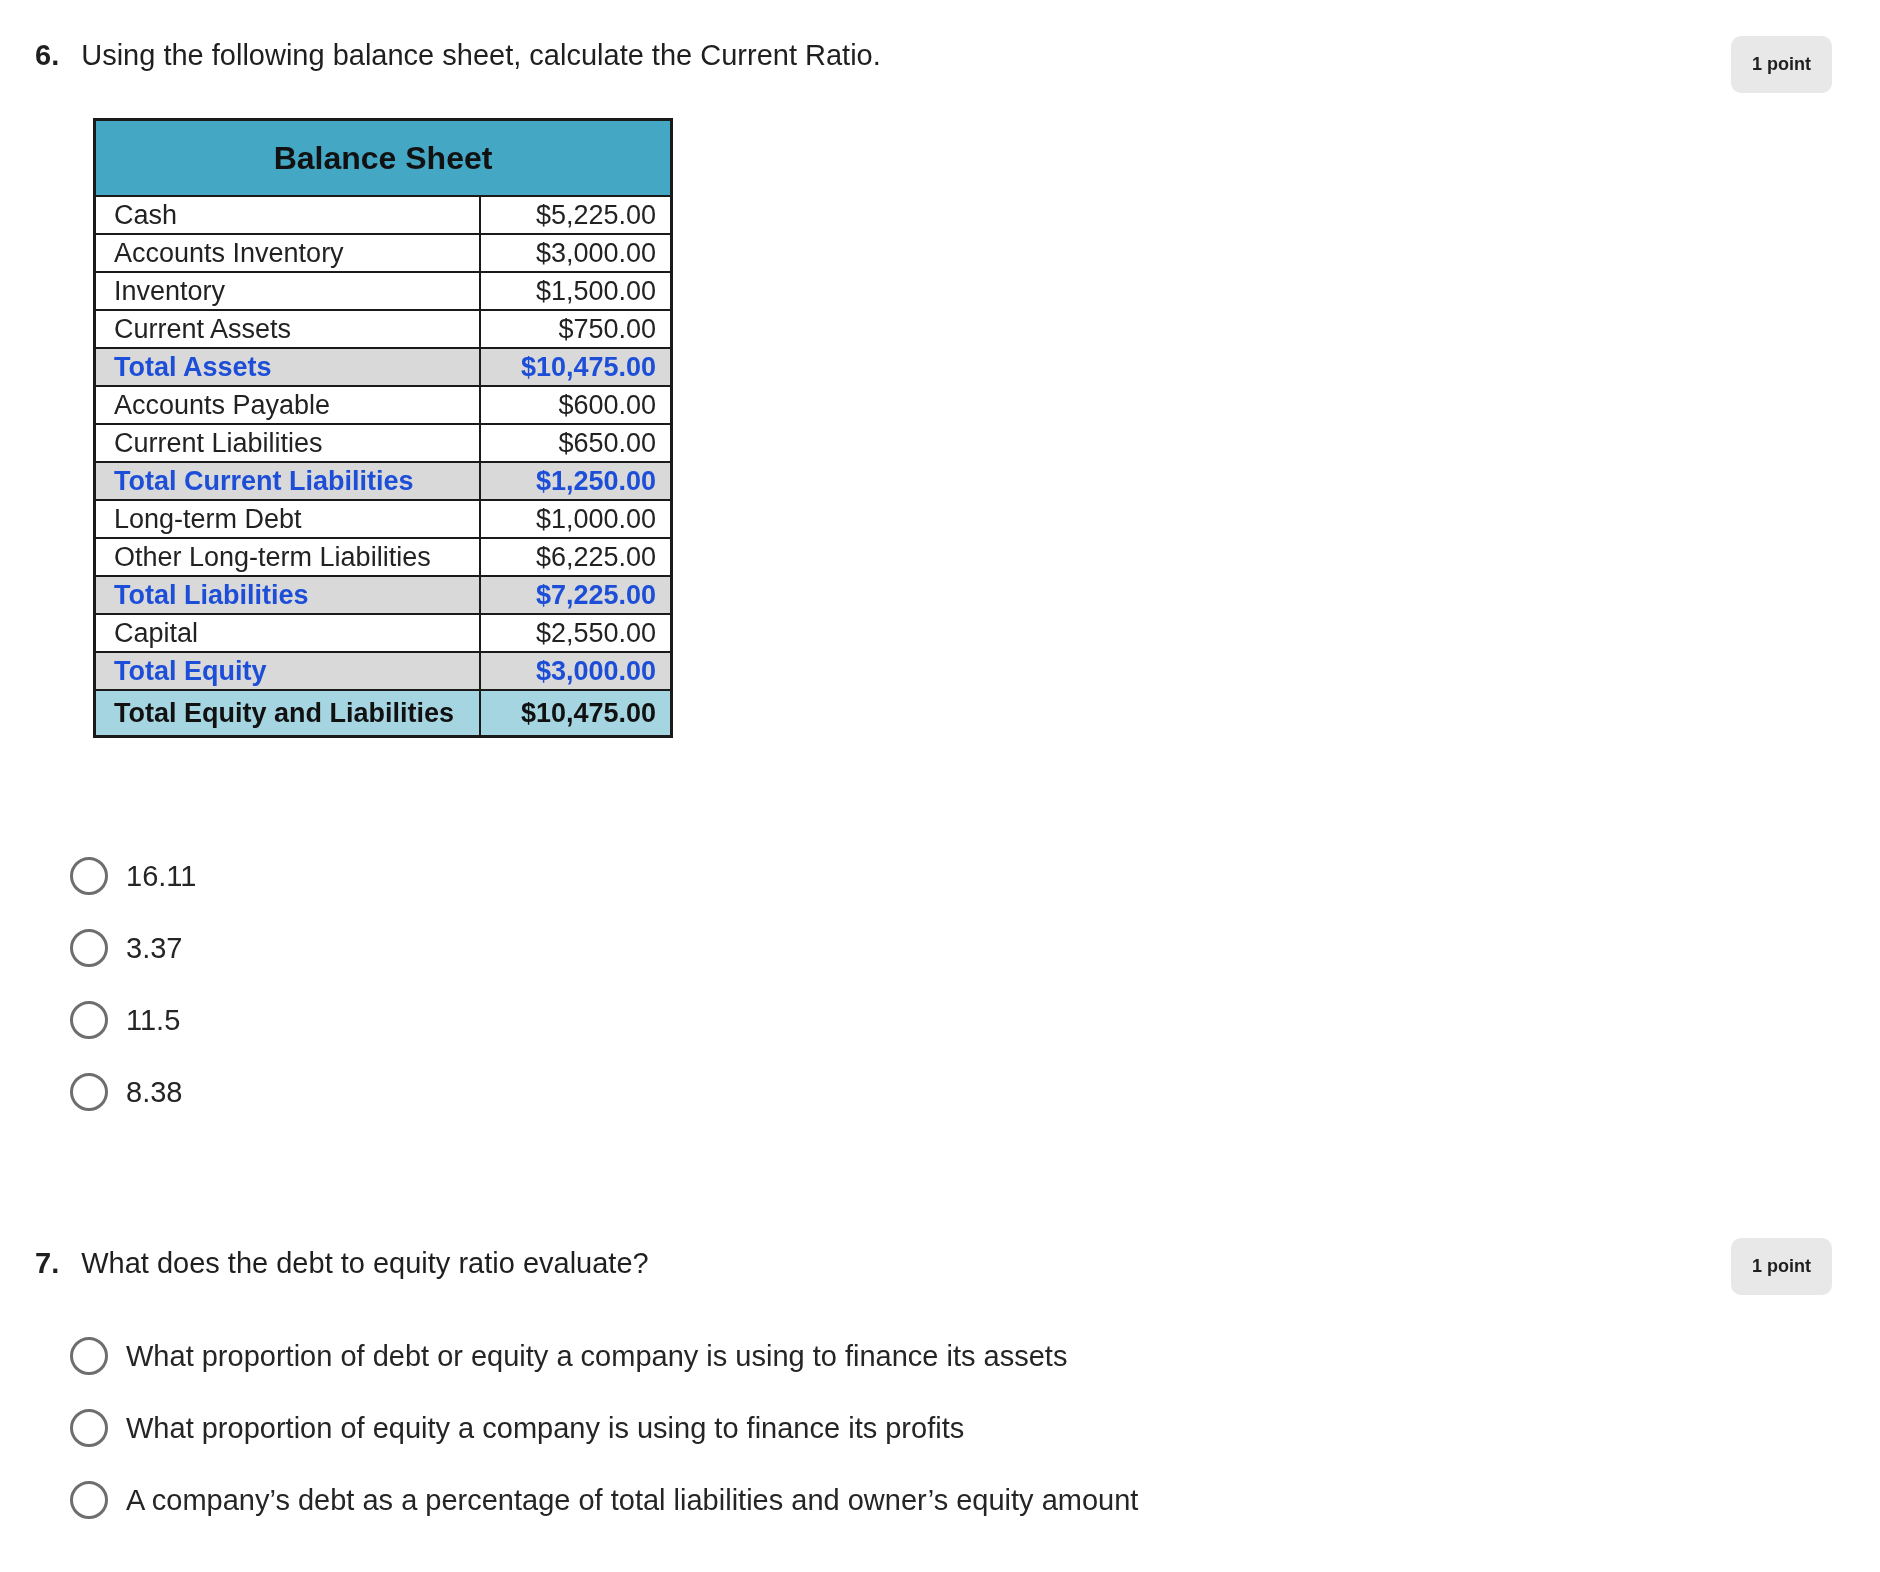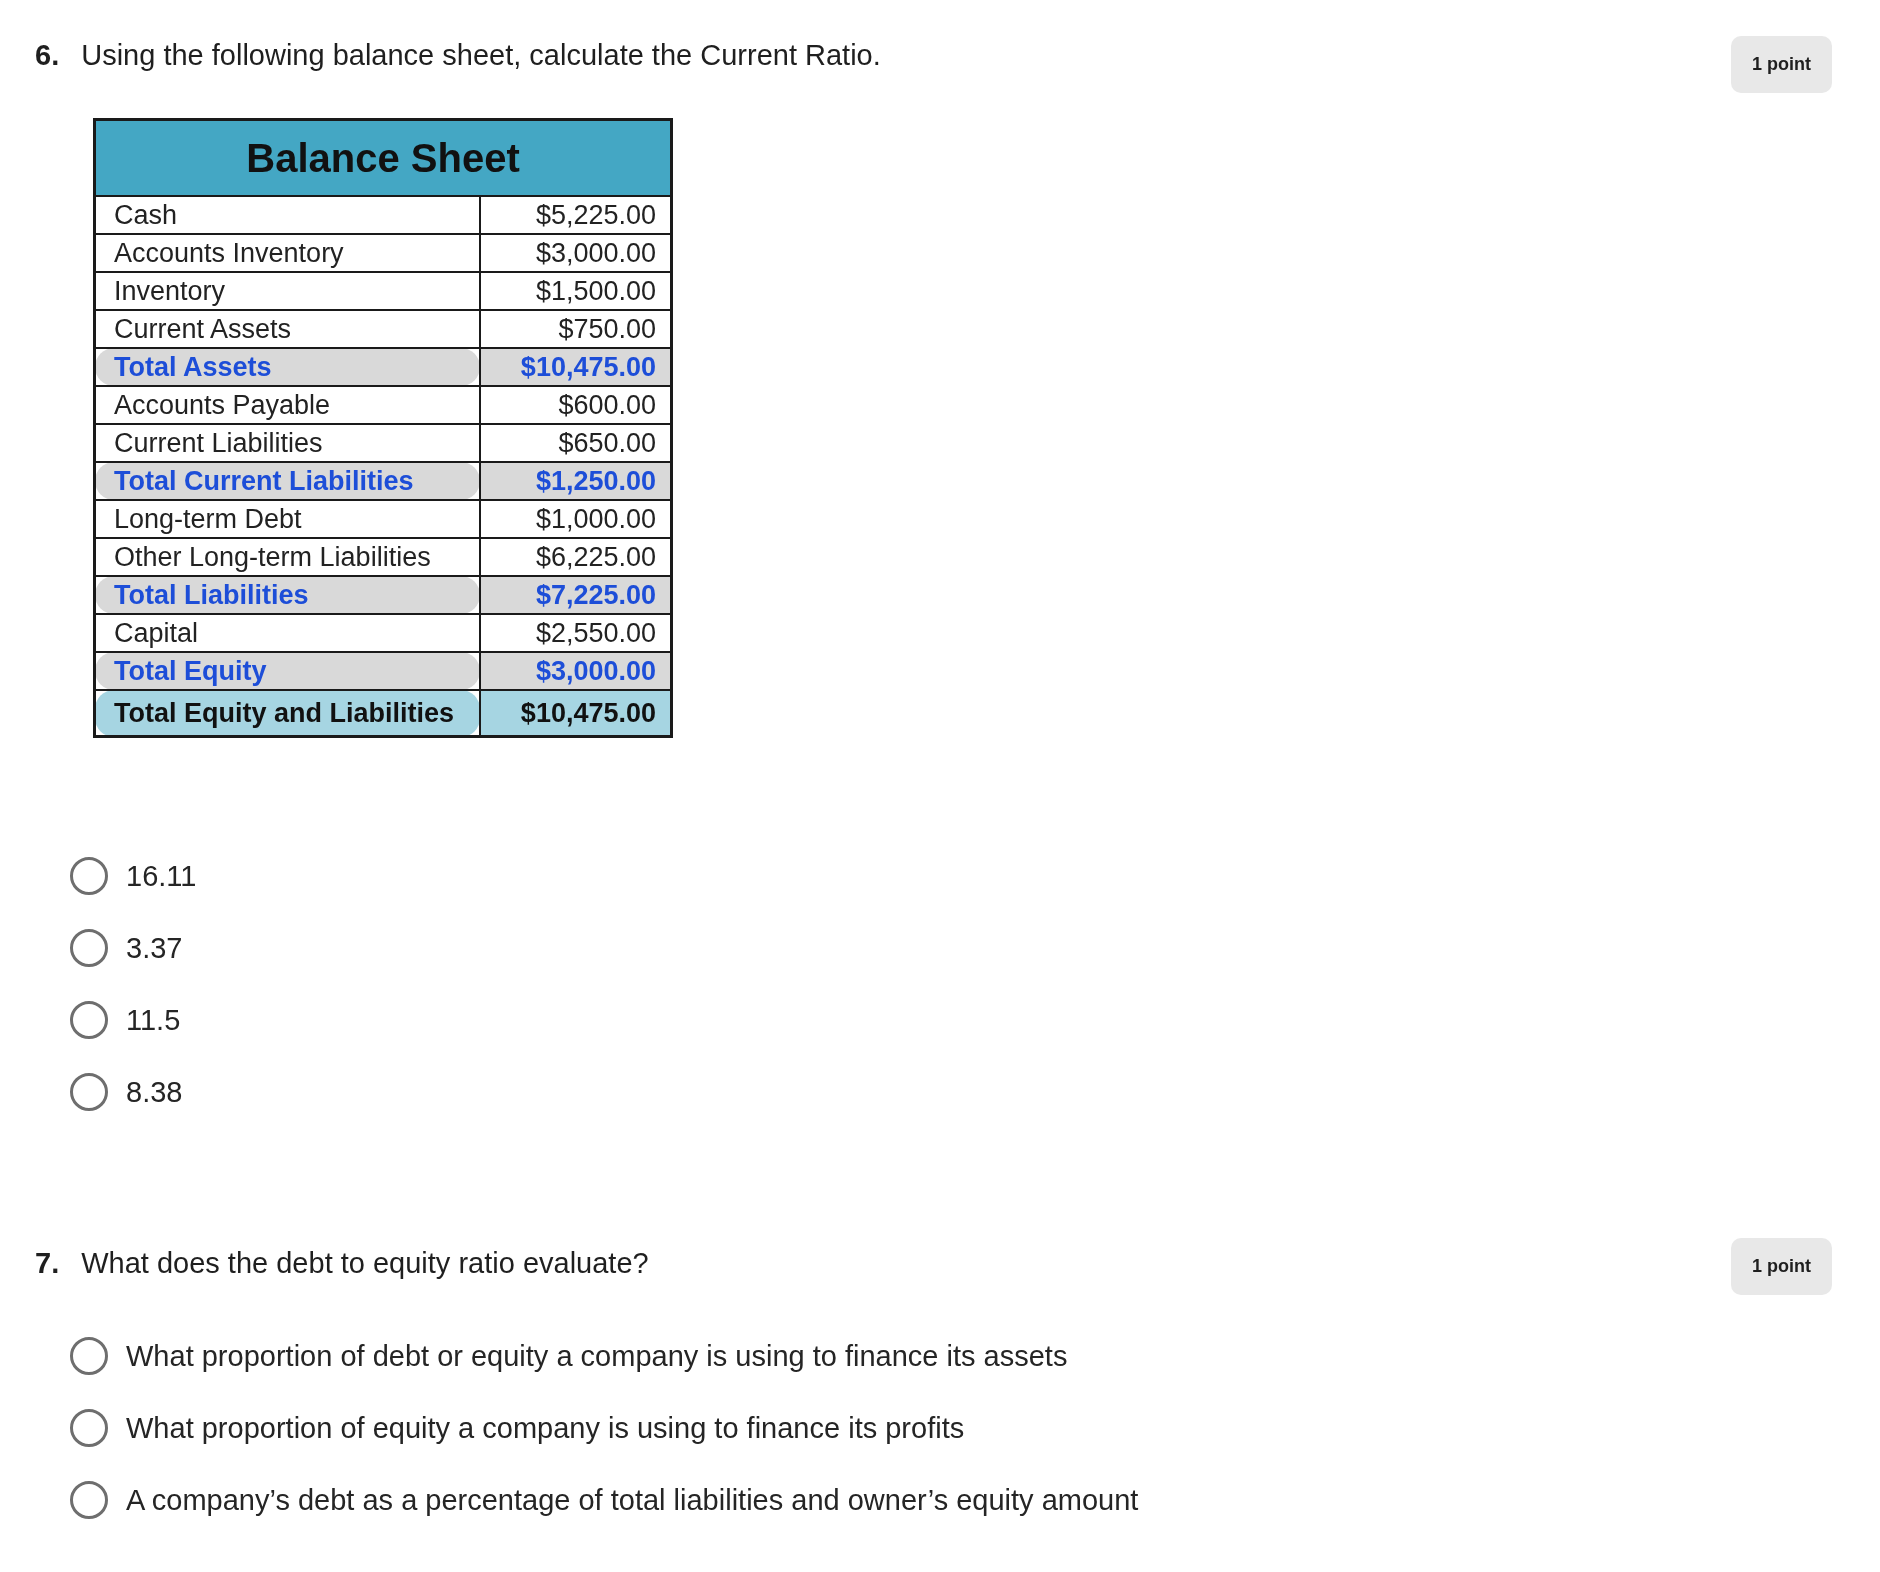--- a/index.html
+++ b/index.html
@@ -34,32 +34,32 @@
     width:577px;
     border:3px solid var(--table-border,#1a1a1a);
     font-family:"Liberation Sans", sans-serif;
   }
   table.balance-sheet col.c1{width:385px;}
   table.balance-sheet col.c2{width:192px;}
   table.balance-sheet th{
     background:var(--header-bg,#44a7c4);
     border:2px solid var(--table-border,#1a1a1a);
     height:72px;
-    font-size:40px;font-weight:700;color:#111;
+    font-size:32px;font-weight:700;color:#111;
     text-align:center;vertical-align:middle;
   }
   table.balance-sheet td{
     border:2px solid var(--table-border,#1a1a1a);
     height:36px;
     font-size:27px;color:#222;
     vertical-align:middle;
     background:#fff;
     overflow:hidden;white-space:nowrap;
   }
-  td.bs-label{text-align:left;padding:0 8px 0 18px;border-radius:19px;}
+  td.bs-label{text-align:left;padding:0 8px 0 18px;}
   td.bs-value{text-align:right;padding:0 14px 0 15px;}
   tr.subtotal td{background:var(--subtotal-bg,#d9d9d9);font-weight:700;color:#1d4ed8;}
   tr.grand td{background:var(--footer-bg,#a6d5e2);font-weight:700;color:#111;height:44px;}
   
   .options{position:absolute;left:70px;text-align:right;}
   .option-row{
     display:flex;align-items:center;
     height:40px;margin-bottom:32px;
     cursor:pointer;
   }

